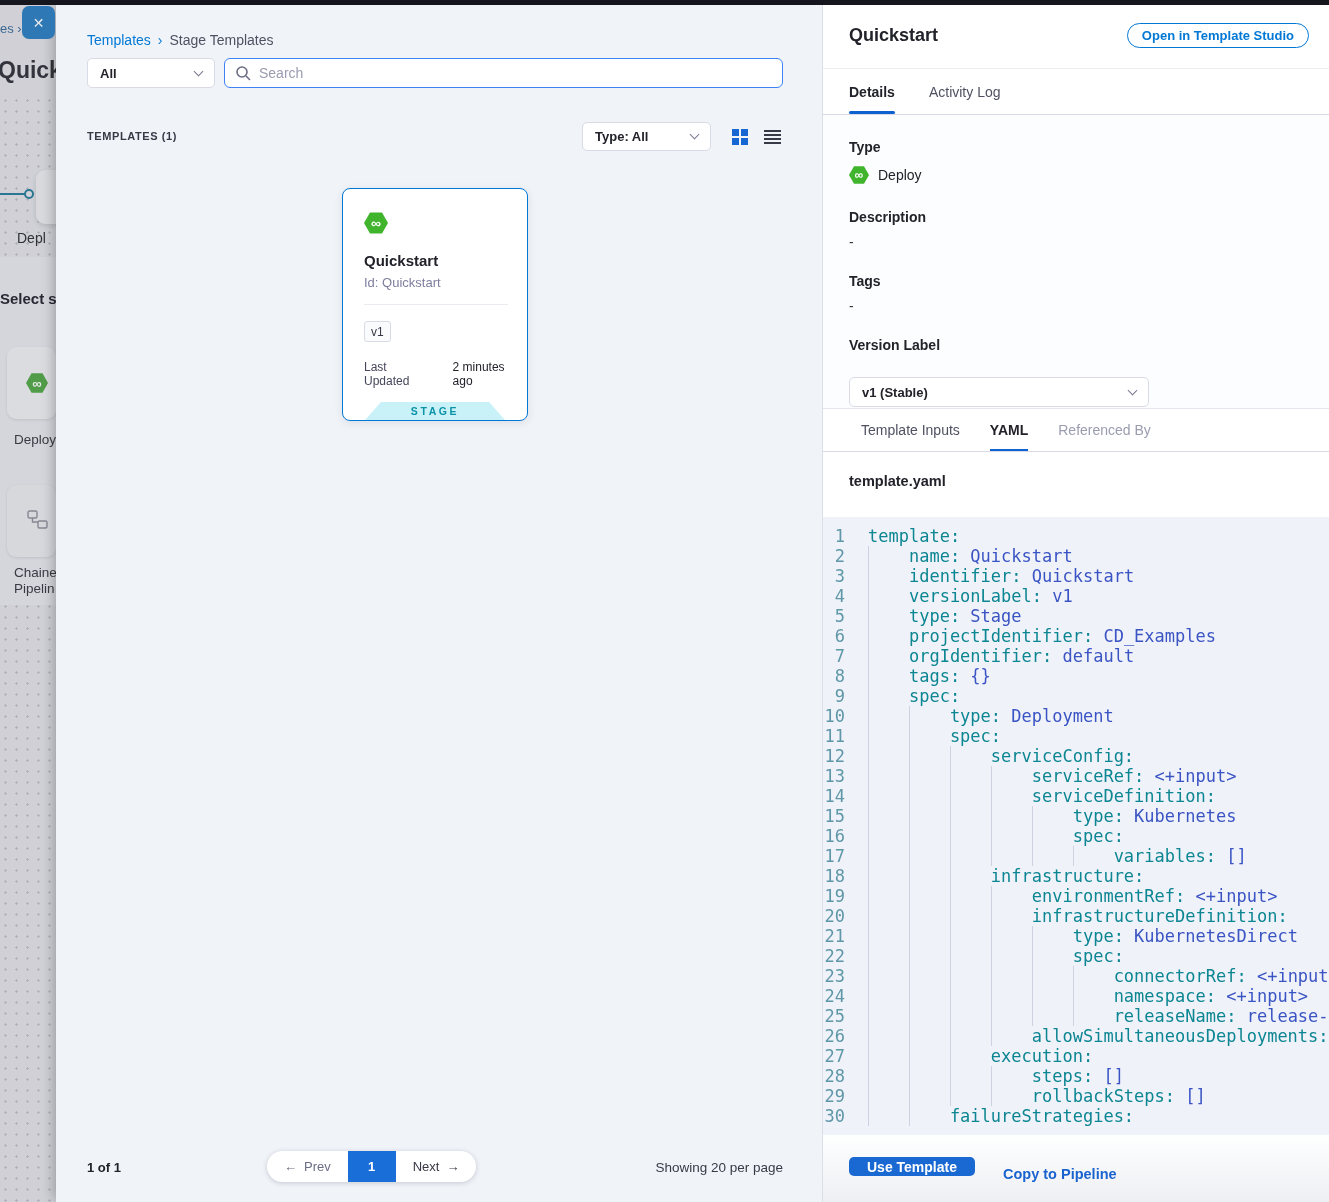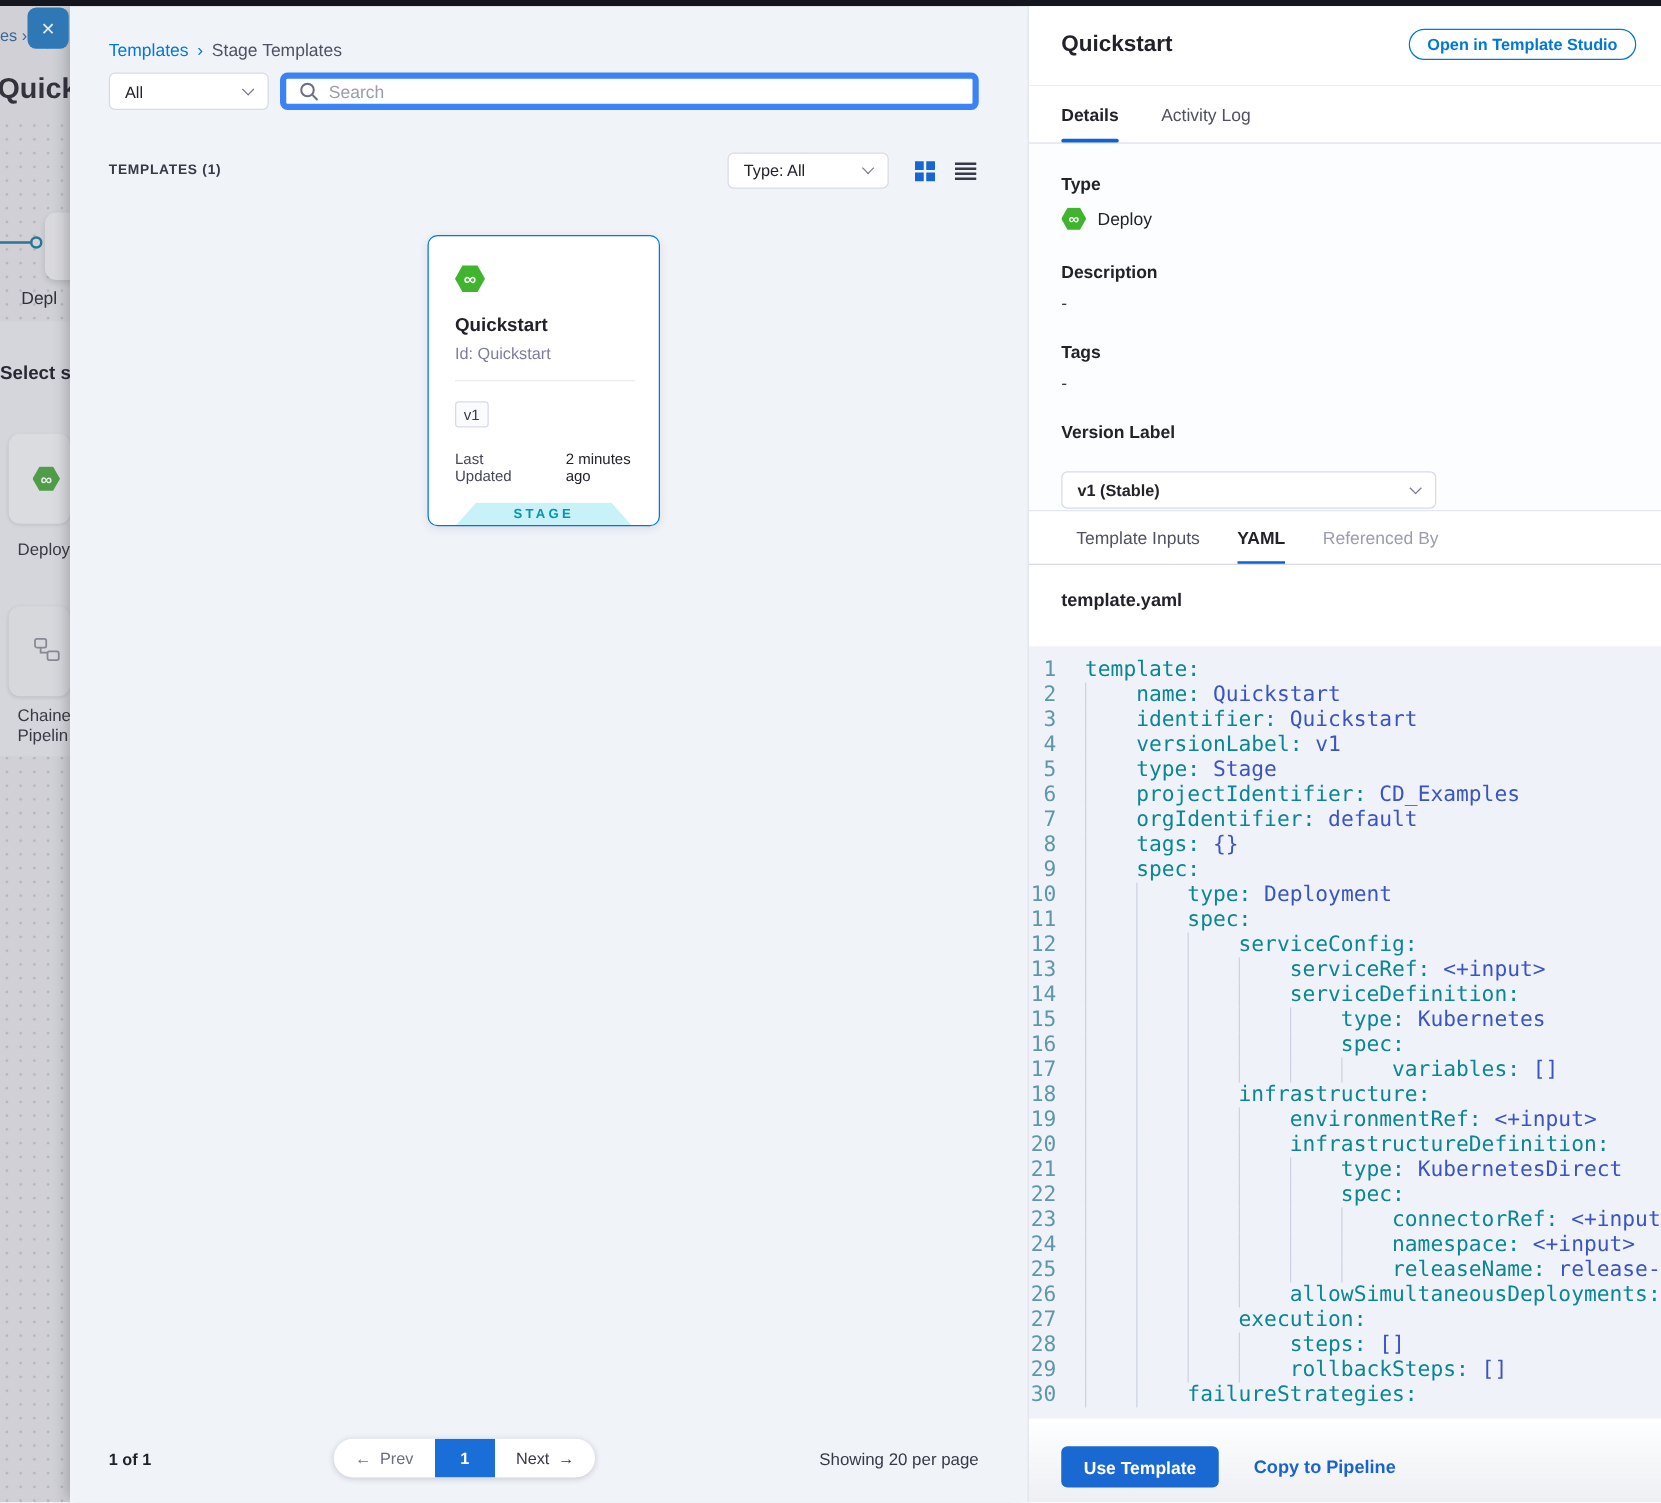--- a/index.html
+++ b/index.html
@@ -36,25 +36,25 @@
   .hex.dim{background:#55a94a}
 
   
   .drawer{left:56px;top:5px;width:766px;height:1197px;background:#f0f4f9;
     box-shadow:-4px 0 12px -2px rgba(0,0,0,.28);overflow:hidden}
   .crumbs{position:absolute;left:31px;top:27px;font-size:14px}
   .crumbs .lnk{color:#0278d5;cursor:pointer}
   .crumbs .sep{color:#0278d5;margin:0 7px}
   .crumbs .cur{color:#4f5162}
   .select{background:#fff;border:1px solid #d9dae5;border-radius:5px;display:flex;align-items:center;
-    justify-content:space-between;padding:0 12px;font-size:13px;font-weight:normal;color:#22222a;cursor:pointer}
+    justify-content:space-between;padding:0 12px;font-size:13px;font-weight:bold;color:#22222a;cursor:pointer}
   .chev{width:7px;height:7px;border-right:1.6px solid #787a92;border-bottom:1.6px solid #787a92;
     transform:rotate(45deg);margin-top:-4px;flex:none}
   .sel-all{position:absolute;left:31px;top:53px;width:128px;height:30px}
-  .search{position:absolute;left:168px;top:53px;width:559px;height:30px;background:#fff;border:5px solid #3b82f6;
+  .search{position:absolute;left:168px;top:53px;width:559px;height:30px;background:#fff;border:1px solid #3b82f6;
     border-radius:6px;display:flex;align-items:center;padding:0 10px;gap:8px}
   .search input{border:none;outline:none;flex:1;font-size:14px;font-family:"Liberation Sans",sans-serif;color:#22222a;background:transparent}
   .search input::placeholder{color:#9a9cb0}
   .tmpl-count{position:absolute;left:31px;top:125px;font-size:11px;font-weight:bold;letter-spacing:.6px;color:#383946}
   .sel-type{position:absolute;left:526px;top:117px;width:129px;height:29px}
   .view-icons{position:absolute;left:676px;top:124px;display:flex;gap:16px;align-items:center}
   .grid-ic{width:16px;height:16px;display:grid;grid-template-columns:7px 7px;grid-template-rows:7px 7px;gap:2px;cursor:pointer}
   .grid-ic span{background:#1667d2}
   .list-ic{width:17px;height:14px;display:flex;flex-direction:column;justify-content:space-between;cursor:pointer}
   .list-ic span{height:2.4px;background:#383946}
@@ -116,21 +116,21 @@
   .code{position:absolute;left:0;top:512px;width:100%;height:618px;background:#f0f2f9;overflow:hidden;
     font-family:"DejaVu Sans Mono",monospace;font-size:17px;line-height:20px;padding-top:9px}
   .cl{white-space:pre;height:20px}
   .ln{display:inline-block;width:22px;text-align:right;margin-right:23px;color:#5e97a8}
   .iu{display:inline-block;width:4ch;height:20px;border-left:1px solid #ccd2e2;vertical-align:top}
   .yk{color:#0c8692}
   .yv{color:#3a54c4}
   .yb{color:#2336e8}
 
   .p-footer{position:absolute;left:0;top:1130px;width:100%;height:67px;background:linear-gradient(180deg,#feffff,#edeff3)}
-  .use-btn{position:absolute;left:26px;top:22px;height:33px;padding:0 18px;background:#1a68d2;border:none;border-radius:5px;
+  .use-btn{position:absolute;left:26px;top:22px;height:19px;padding:0 18px;background:#1a68d2;border:none;border-radius:5px;
     color:#fff;font-size:14px;font-weight:bold;font-family:"Liberation Sans",sans-serif;cursor:pointer}
   .copy-link{position:absolute;left:180px;top:31px;font-size:14.5px;font-weight:bold;color:#1a63cf;cursor:pointer}
 
   svg{display:block}
 </style>
 </head>
 <body>
 
 <div class="abs topbar"></div>
 

